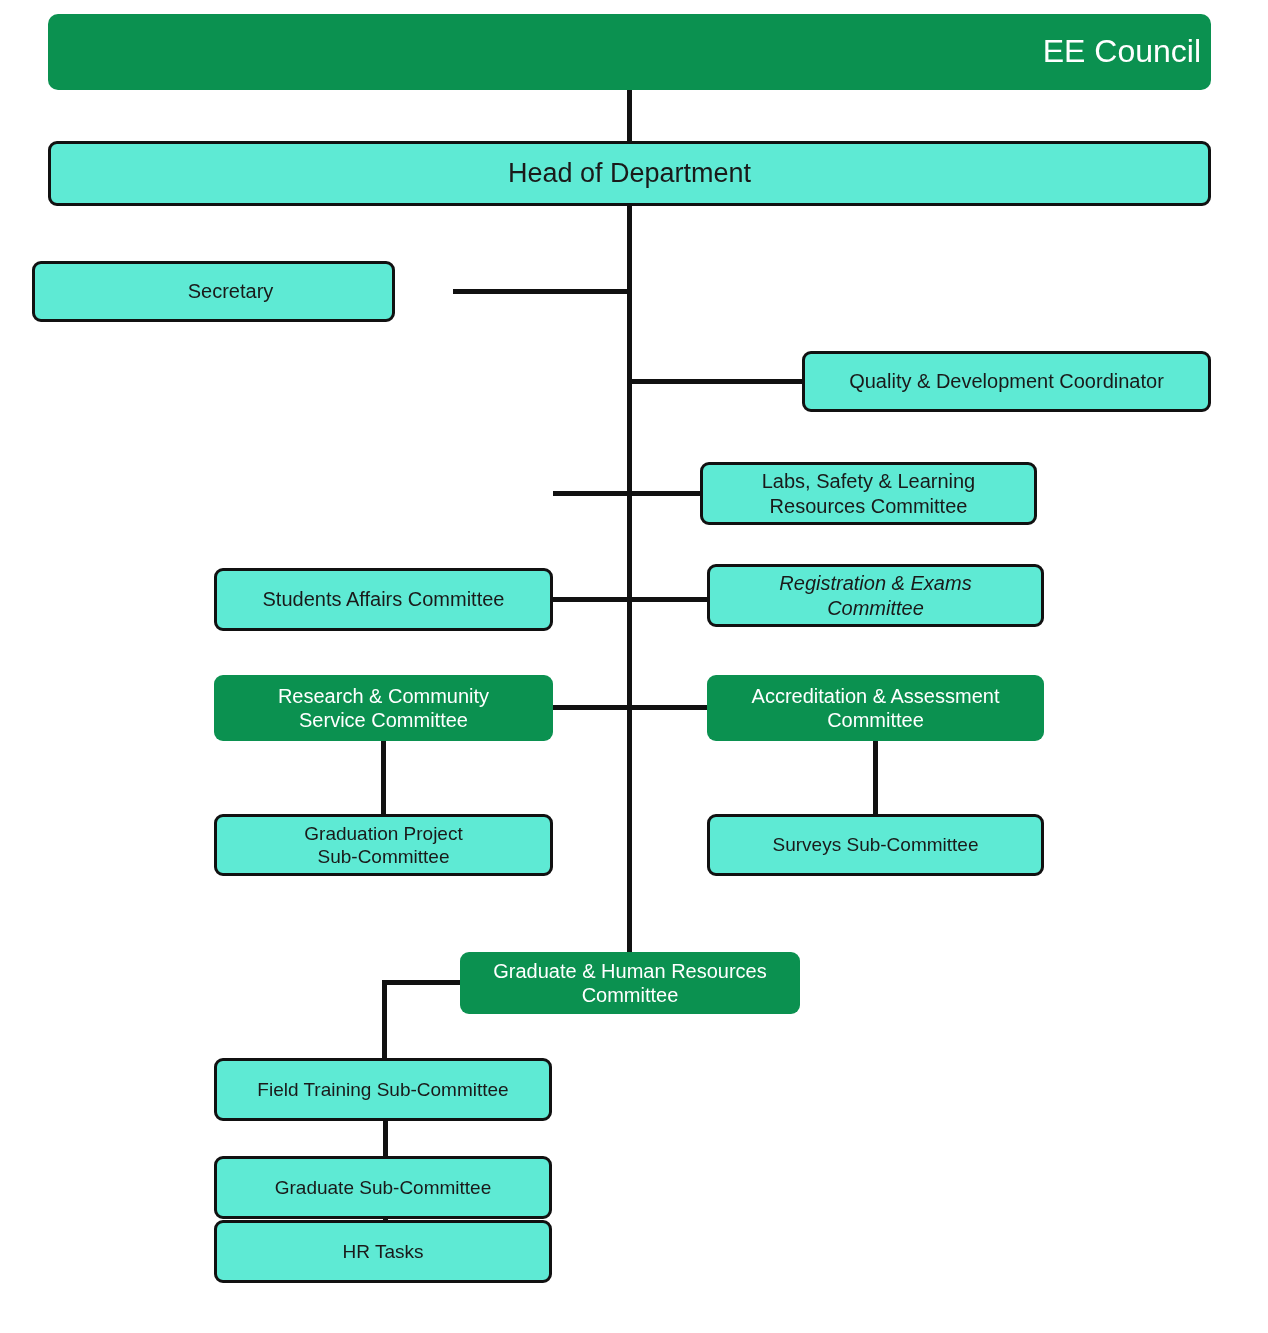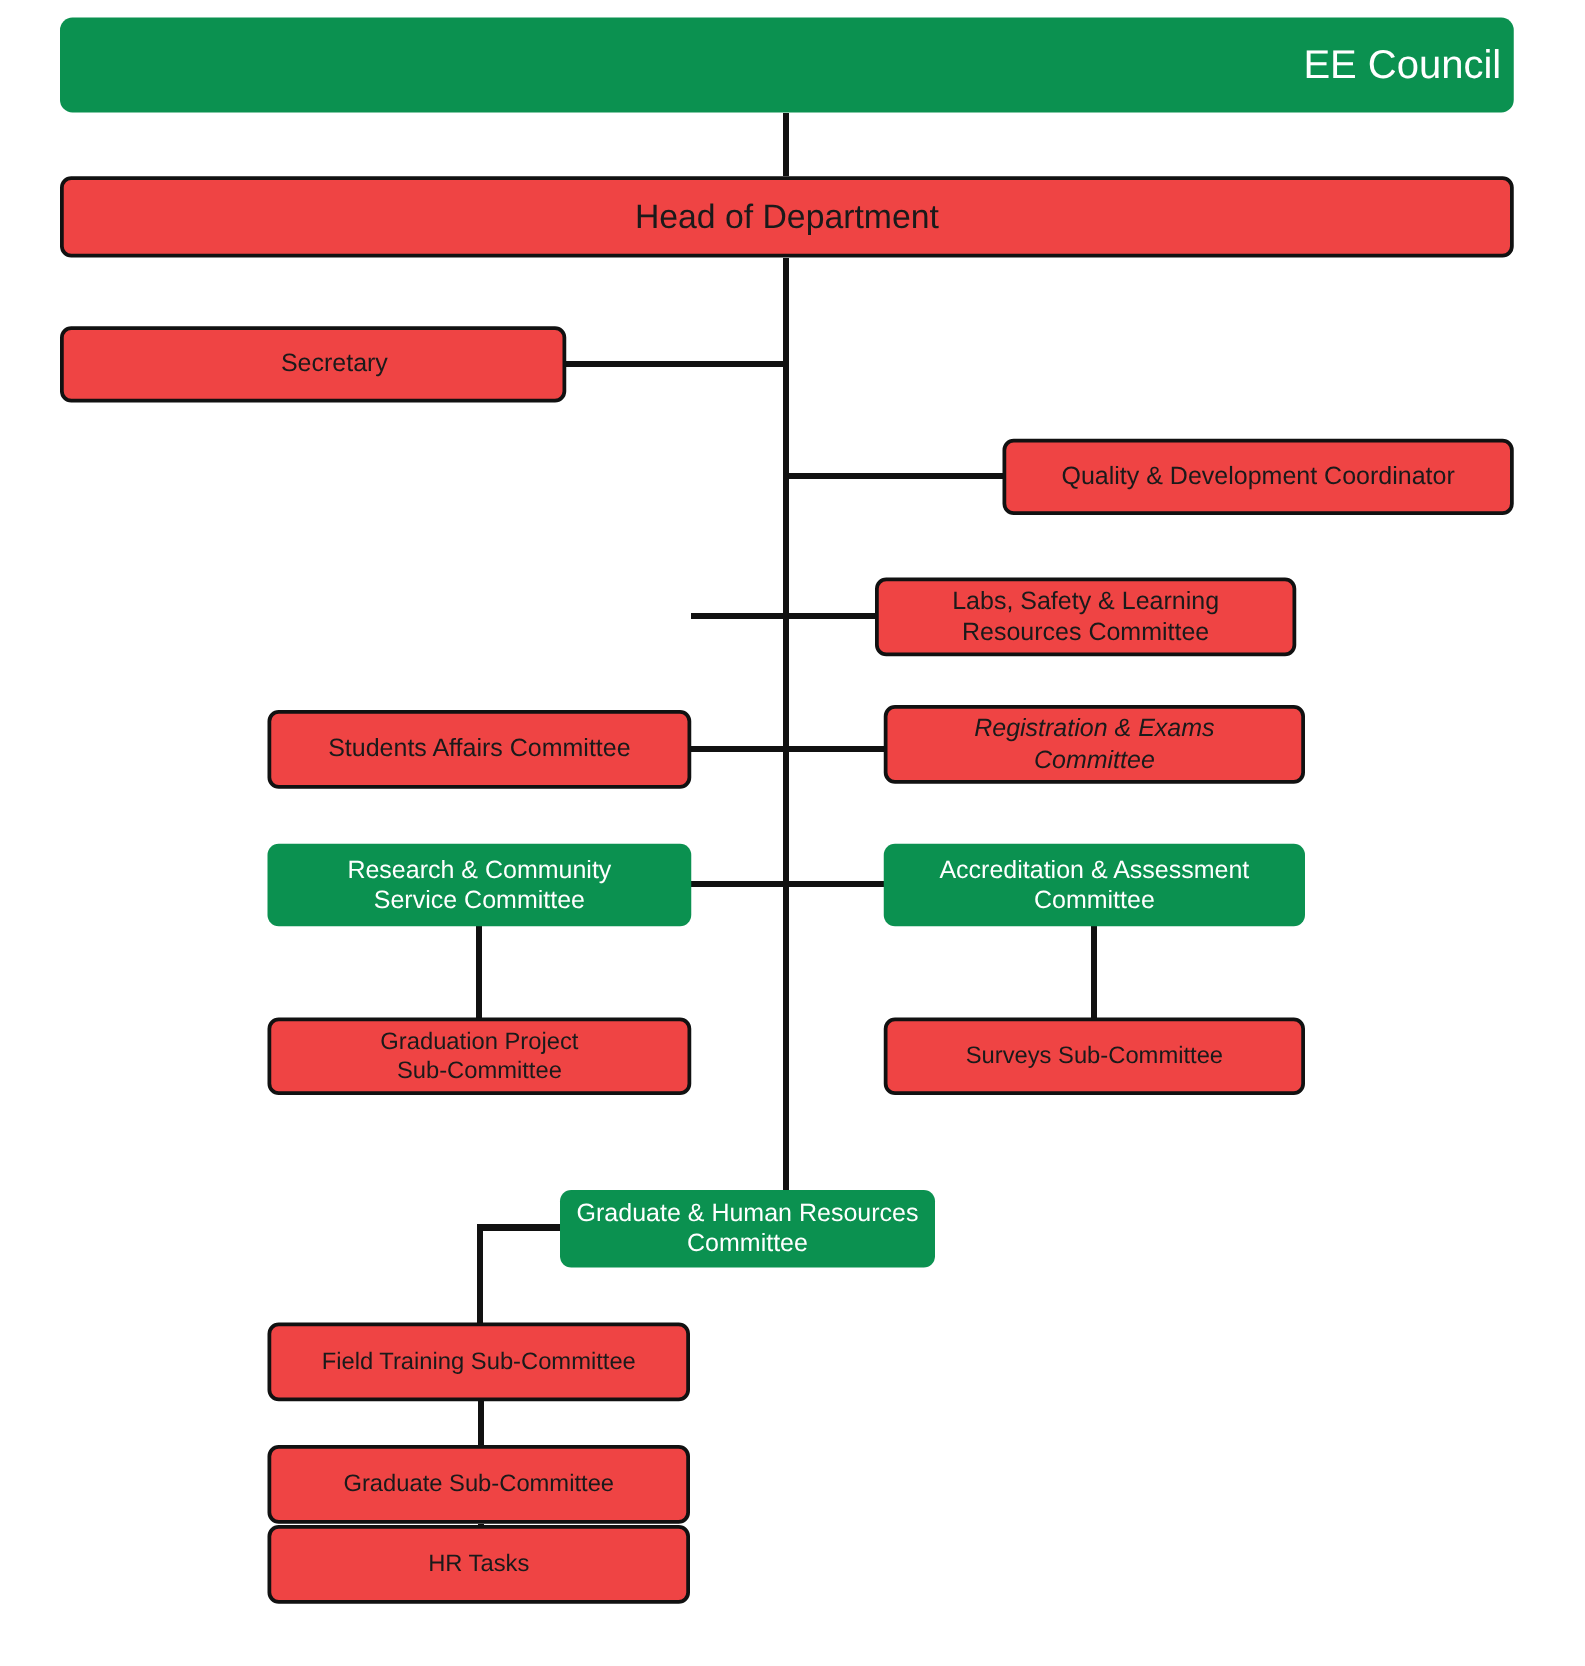--- a/index.html
+++ b/index.html
@@ -39,21 +39,21 @@
     border-radius: 9px;
     line-height: 1.22;
     padding: 2px 10px;
   }
   .node .label {
     display: block;
     width: 100%;
     white-space: pre-line;
   }
   .node.plain {
-    background: #ef4444;
+    background: #5eead4;
     border: 3px solid #111111;
     color: #1a1a1a;
   }
   .node.accent {
     background: #0b9150;
     border: none;
     color: #ffffff;
   }
   .node.root {
     border-radius: 10px;
@@ -105,21 +105,21 @@
   </svg>
 
   <div class="node accent root" style="left:48px; top:14px; width:1163px; height:76px;text-align:right;">
     <span class="label">EE Council</span>
   </div>
 
   <div class="node plain head" style="left:48px; top:141px; width:1163px; height:65px;">
     <span class="label">Head of Department</span>
   </div>
 
-  <div class="node plain lvl1" style="left:48px; top:261px; width:405px; height:61px;padding-left:44px;">
+  <div class="node plain lvl1" style="left:32px; top:261px; width:363px; height:61px;padding-left:44px;">
     <span class="label">Secretary</span>
   </div>
 
   <div class="node plain lvl1" style="left:802px; top:351px; width:409px; height:61px;">
     <span class="label">Quality &amp; Development Coordinator</span>
   </div>
 
 
   <div class="node plain lvl1" style="left:700px; top:462px; width:337px; height:63px;">
     <span class="label">Labs, Safety &amp; Learning
@@ -147,21 +147,21 @@
 
   <div class="node plain lvl2" style="left:214px; top:814px; width:339px; height:62px;">
     <span class="label">Graduation Project
 Sub-Committee</span>
   </div>
 
   <div class="node plain lvl2" style="left:707px; top:814px; width:337px; height:62px;">
     <span class="label">Surveys Sub-Committee</span>
   </div>
 
-  <div class="node accent lvl1" style="left:448px; top:952px; width:300px; height:62px;">
+  <div class="node accent lvl1" style="left:460px; top:952px; width:340px; height:62px;">
     <span class="label">Graduate &amp; Human Resources
 Committee</span>
   </div>
 
   <div class="node plain lvl2" style="left:214px; top:1058px; width:338px; height:63px;">
     <span class="label">Field Training Sub-Committee</span>
   </div>
 
   <div class="node plain lvl2" style="left:214px; top:1156px; width:338px; height:63px;">
     <span class="label">Graduate Sub-Committee</span>

